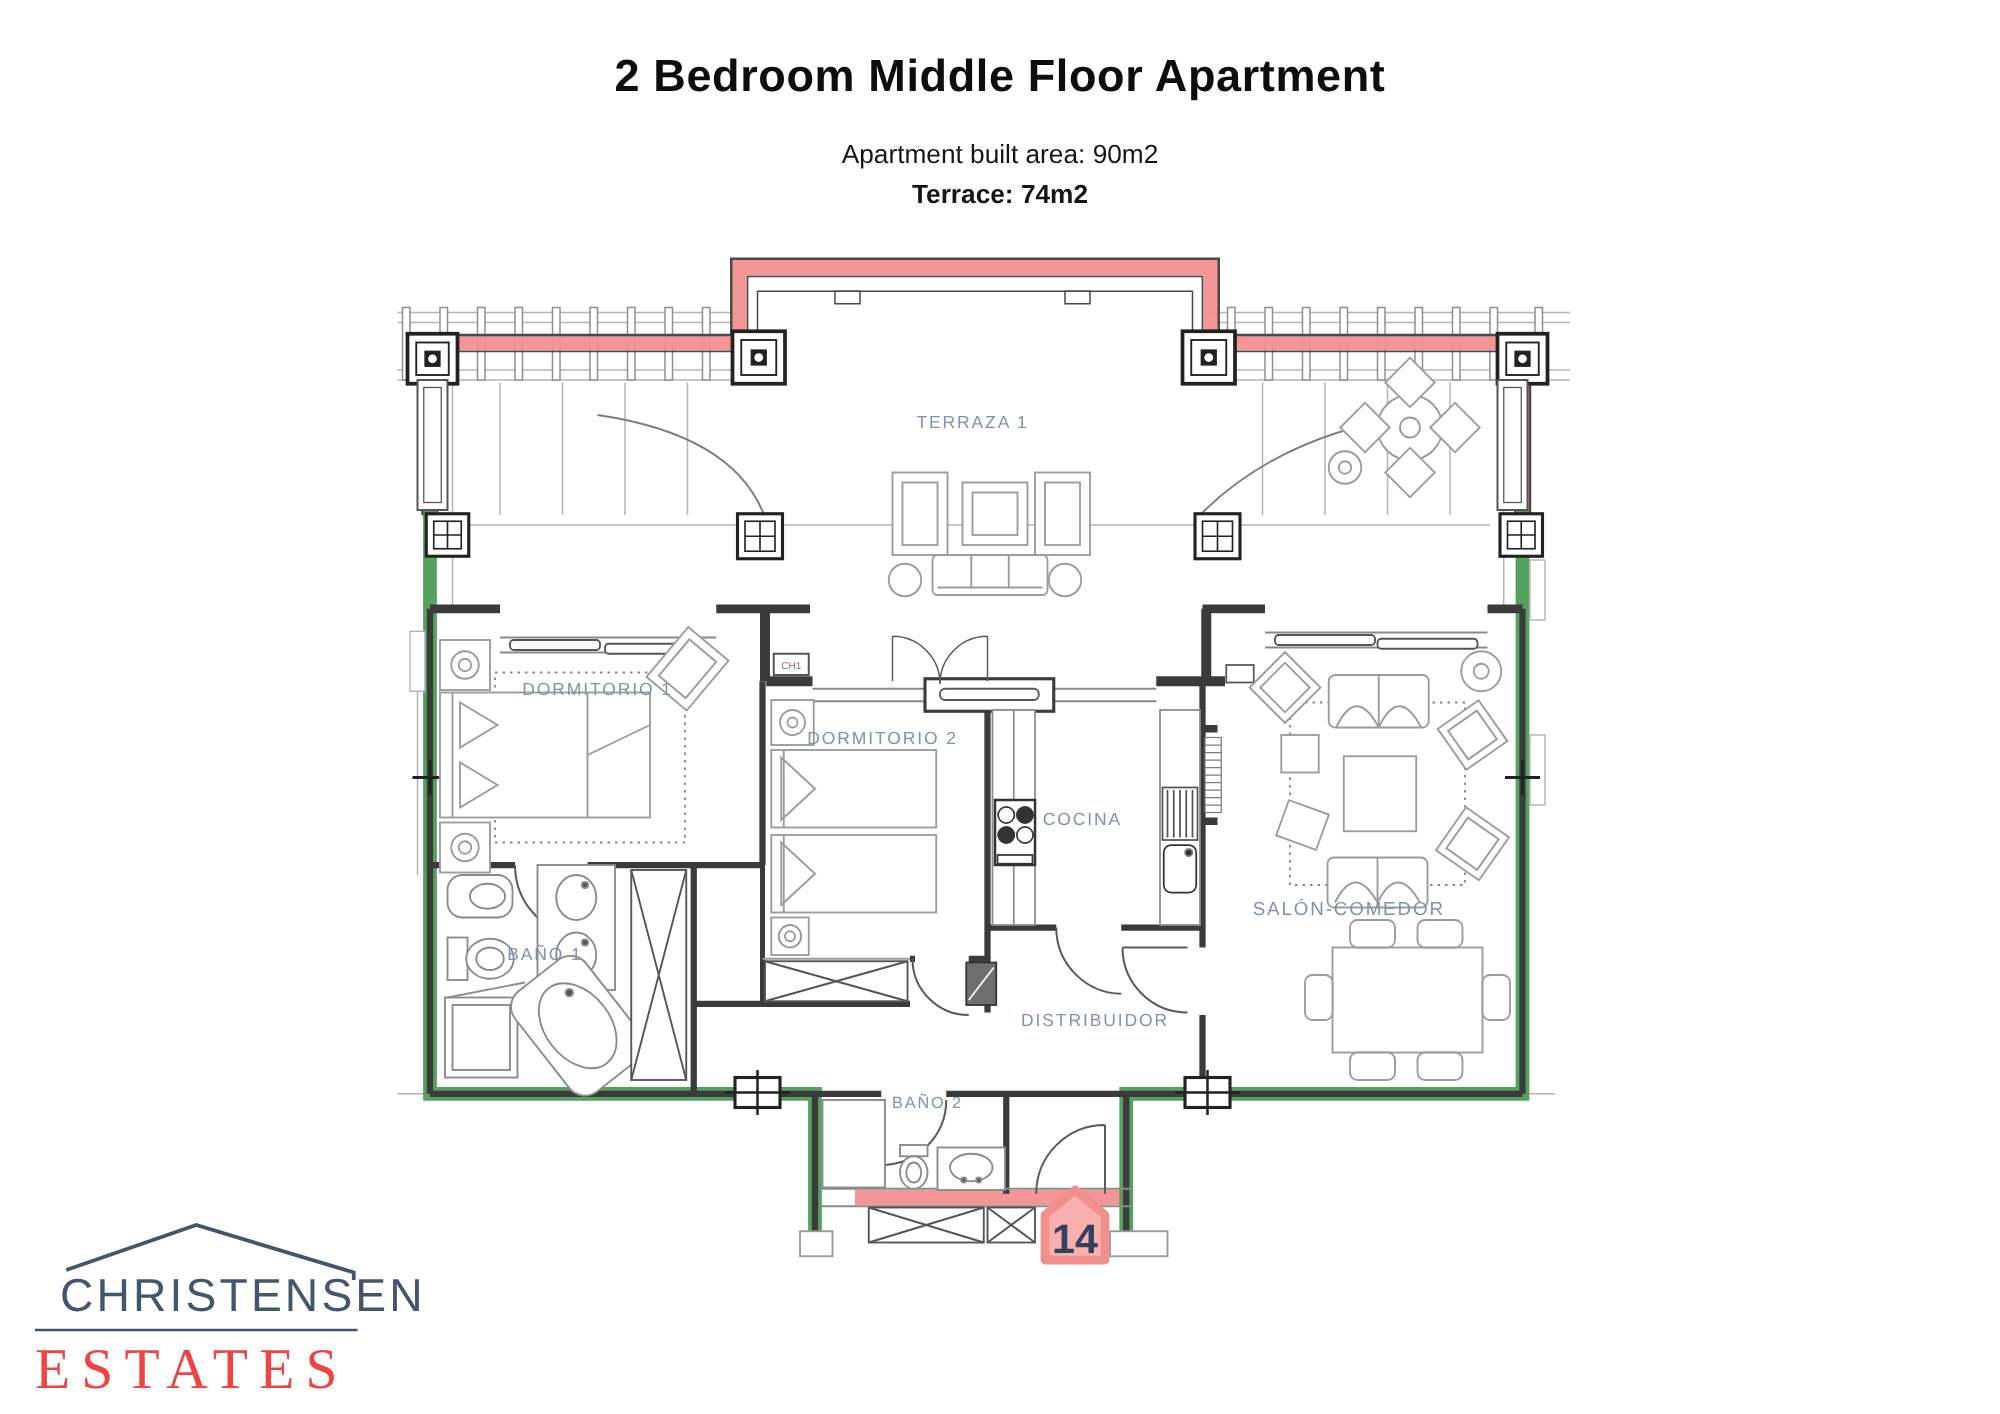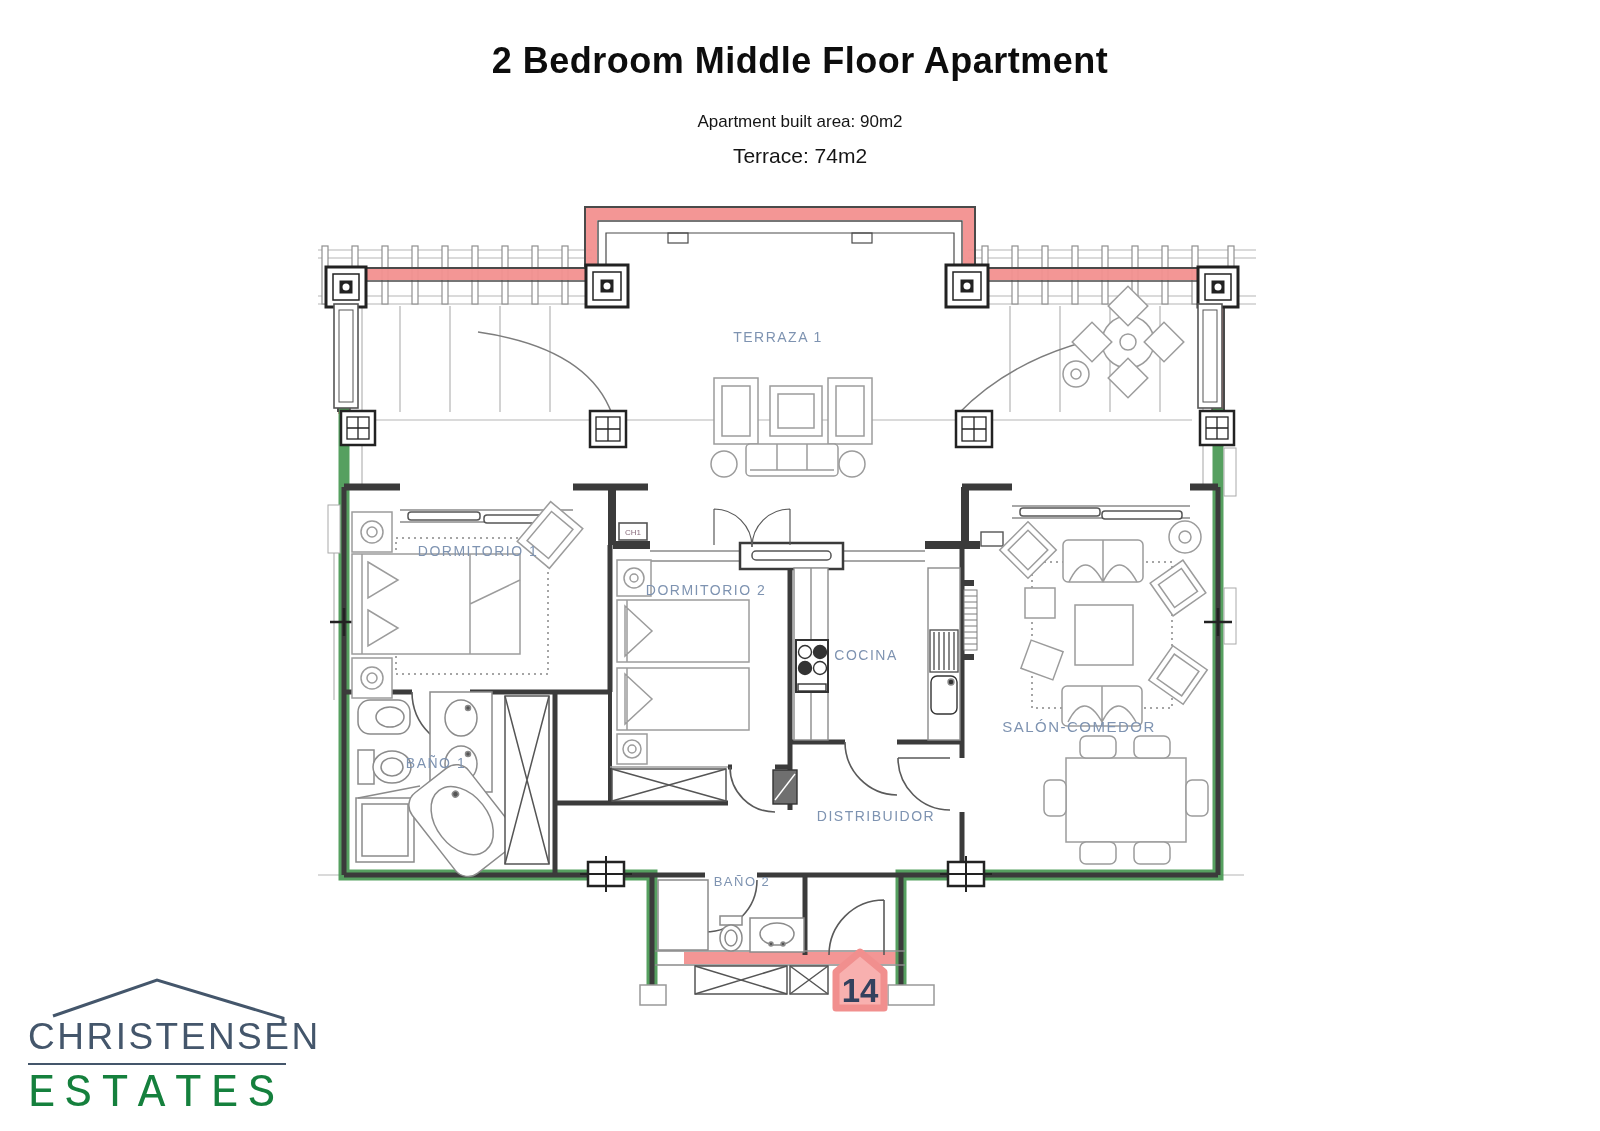--- a/index.html
+++ b/index.html
@@ -1,31 +1,31 @@
 <!DOCTYPE html>
 <html><head>
 <meta charset="utf-8">
 <style>
   html,body{margin:0;padding:0;background:#ffffff;}
   .page{position:relative;width:1600px;height:1131px;background:#fff;overflow:hidden;
         font-family:"Liberation Sans","DejaVu Sans",sans-serif;}
   .title{position:absolute;top:40px;left:0;width:100%;text-align:center;
          font-size:36px;font-weight:700;color:#0d0d0d;letter-spacing:0.5px;}
   .sub1{position:absolute;top:112px;left:0;width:100%;text-align:center;
-        font-size:17px;color:#151515;}
+        font-size:21px;color:#151515;}
   .sub2{position:absolute;top:144px;left:0;width:100%;text-align:center;
-        font-size:21px;color:#151515;}
+        font-size:21px;color:#151515;font-weight:bold;}
   .plan-svg{position:absolute;top:0;left:0;}
   .logo{position:absolute;left:28px;top:950px;width:270px;}
   .logo .roof{display:block;}
   .logo .name{font-size:37px;letter-spacing:2.5px;color:#44566b;margin-top:-8px;
-              font-family:"Liberation Sans",sans-serif;}
+              font-family:"Liberation Sans",sans-serif;margin-left:20px;}
   .logo .rule{border:0;border-top:2px solid #44566b;margin:5px 0 3px 0;width:258px;}
-  .logo .subname{font-size:46px;letter-spacing:9px;color:#15803d;
-                 font-family:Liberation Mono, monospace;}
+  .logo .subname{font-size:46px;letter-spacing:9px;color:#ef4444;
+                 font-family:Liberation Serif, serif;}
   svg text.room{font-family:"Liberation Sans",sans-serif;font-size:14px;
                 letter-spacing:1.5px;fill:#7e93b1;text-anchor:middle;}
   svg text.unit{font-family:"Liberation Sans",sans-serif;font-size:33px;font-weight:700;
                 fill:#33415e;text-anchor:middle;}
   svg text.tinybox{font-family:"Liberation Sans",sans-serif;font-size:8px;fill:#8a6d7d;text-anchor:middle;}
 </style>
 </head>
 <body>
 
 <div class="page">

